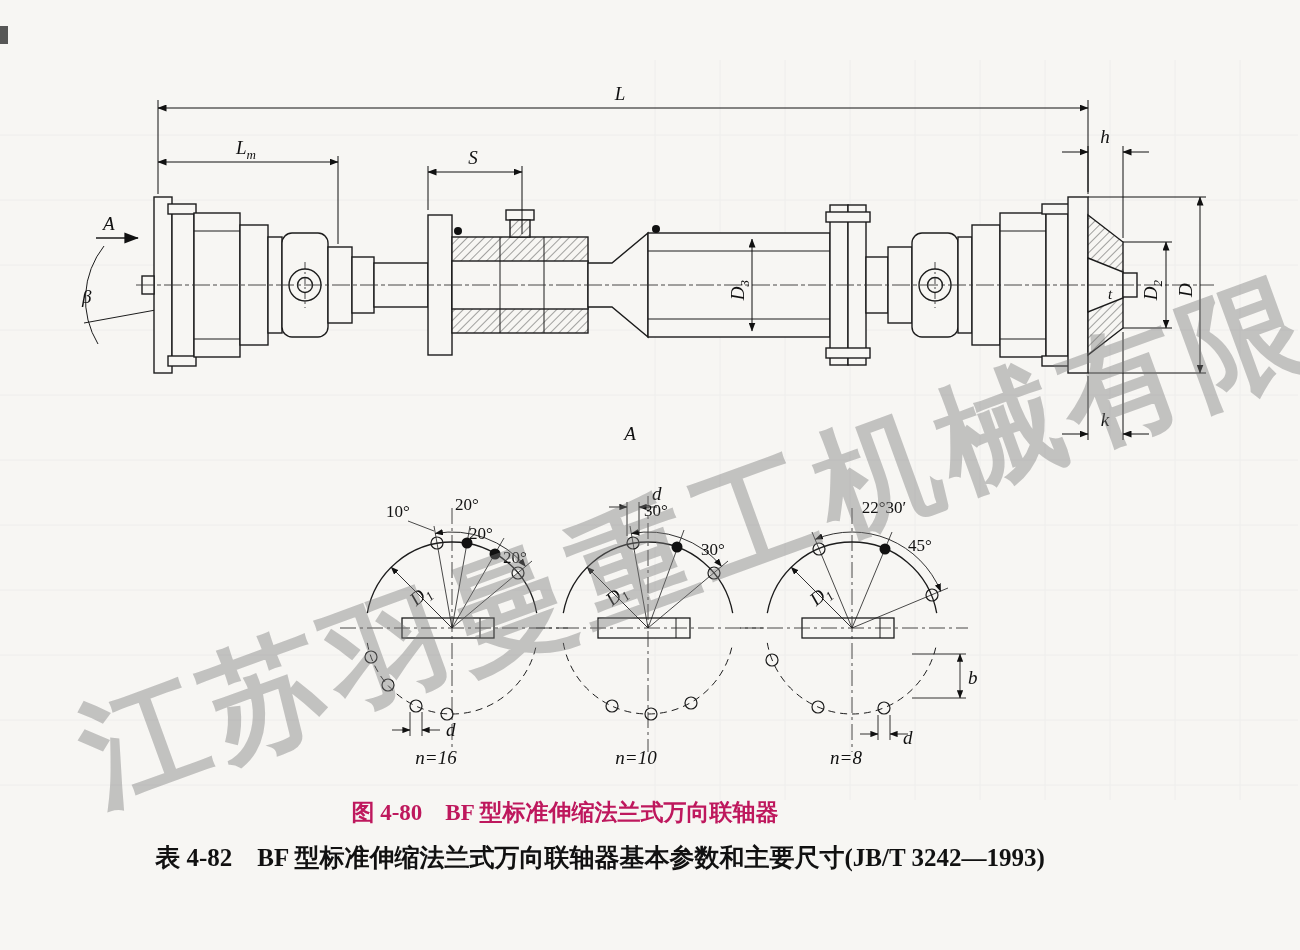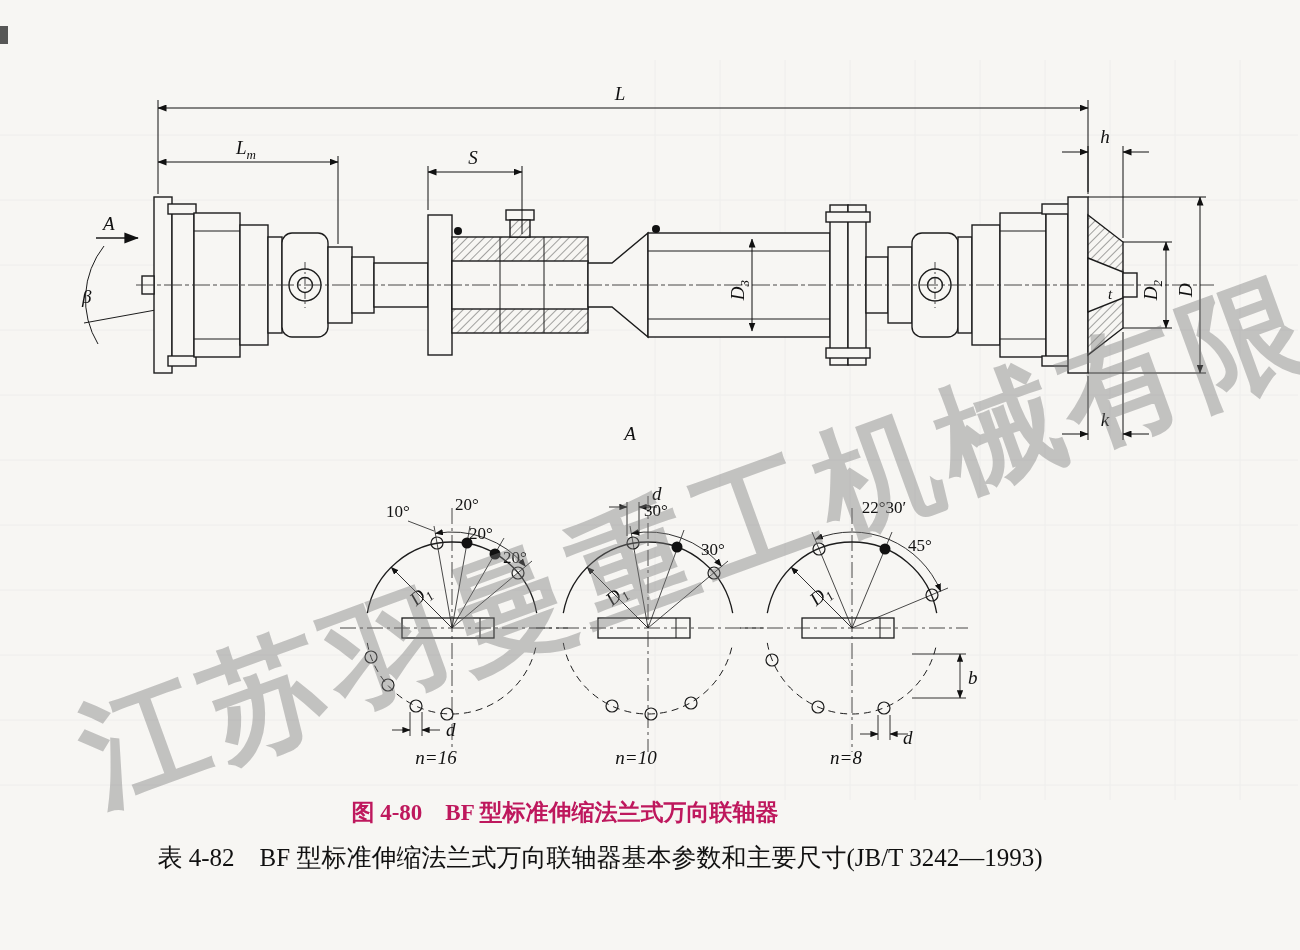--- a/index.html
+++ b/index.html
@@ -12,21 +12,21 @@
     font-size:122px;letter-spacing:8px;color:rgba(122,122,122,0.42);
     transform:rotate(-20deg);transform-origin:50% 50%;
     pointer-events:none;z-index:5;
   }
   .fig-caption{
     position:absolute;top:797px;left:0;width:1130px;text-align:center;
     font-size:23px;font-weight:700;color:#be185d;z-index:3;
   }
   .table-title{
     position:absolute;top:841px;left:0;width:1200px;text-align:center;
-    font-size:25px;font-weight:400;color:#111;z-index:3;
+    font-size:25px;font-weight:700;color:#111;z-index:3;
   }
   .dim{font:italic 19px "Liberation Serif",serif;fill:#111;}
   .dimsm{font:italic 15px "Liberation Serif",serif;fill:#111;}
   .ang{font:17px "Liberation Serif",serif;fill:#111;}
   .nlab{font:italic 19px "Liberation Serif",serif;fill:#111;}
   tspan.sub{font-size:13px;}
 </style>
 </head>
 <body>
 

